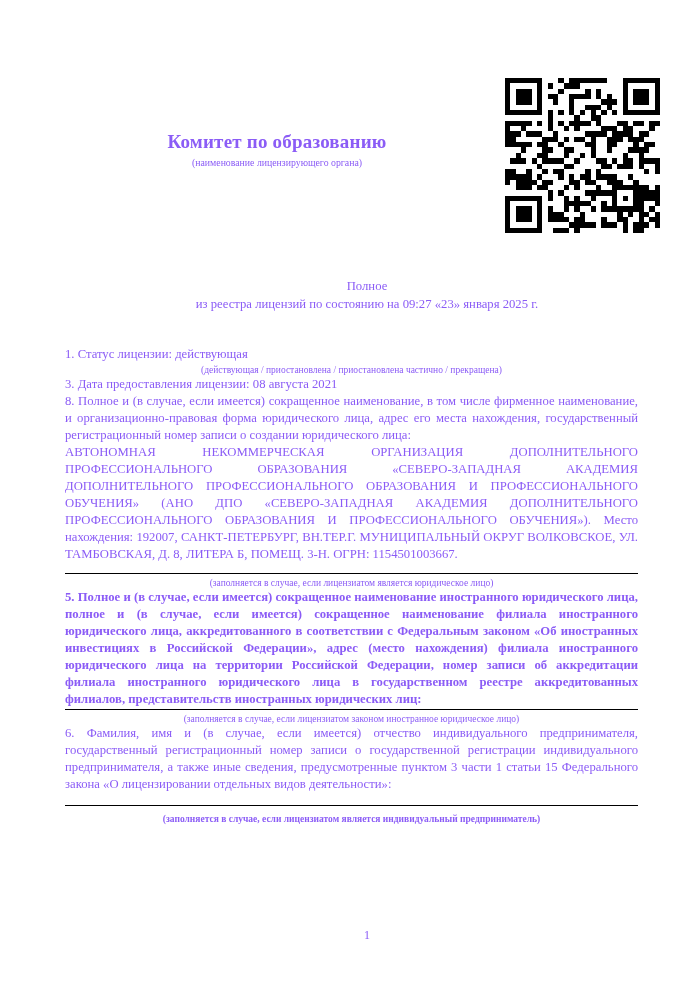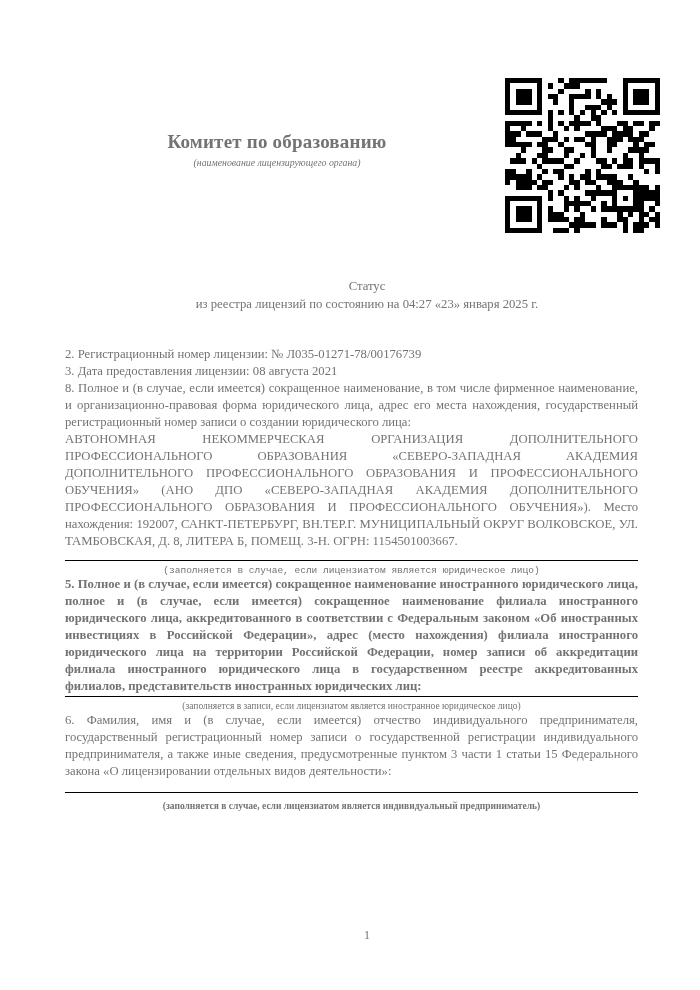--- a/index.html
+++ b/index.html
@@ -6,39 +6,38 @@
     margin: 0; padding: 0;
     width: 700px; height: 990px;
     background: #ffffff;
     overflow: hidden;
   }
   .page {
     position: relative;
     width: 584px; height: 990px;
     background: #ffffff;
     font-family: "Liberation Serif", "DejaVu Serif", serif;
-    color: #737373;
+    color: #8b5cf6;
   }
   
   .authority-block {
     position: absolute;
     top: 131px; left: 65px; width: 424px;
     text-align: center;
   }
   .authority-name {
     font-size: 19px;
     font-weight: bold;
     line-height: 21px;
     letter-spacing: 0.2px;
   }
   .authority-caption {
     margin-top: 5px;
     font-size: 9.8px;
     line-height: 12px;
-    font-style: italic;
   }
   .qr-box {
     position: absolute;
     top: 78px; left: 505px;
     width: 155px; height: 155px;
   }
   .qr-box svg { width: 155px; height: 155px; display: block; }
 
   
   .doc-title {
@@ -64,21 +63,21 @@
     text-align: center;
     margin-top: 2px;
   }
   .rule {
     border-top: 1.6px solid #000000;
     height: 0;
   }
   .mt16 { margin-top: 16px; }
   .mt14 { margin-top: 14px; }
   .rule-4 { margin-top: 10px; }
-  .cap-4  { margin-top: 4px; font-family: Liberation Mono, monospace; }
+  .cap-4  { margin-top: 4px; }
   .item-5 { margin-top: 12px; font-weight: bold; }
   .rule-5 { margin-top: 1px; }
   .cap-5  { margin-top: 4px; }
   .item-6 { margin-top: 16px; }
   .rule-6 { margin-top: 12px; }
   .cap-6  { margin-top: 8px; font-weight: bold; }
 
   .page-number {
     position: absolute;
     top: 928px; left: 65px; width: 604px;
@@ -507,39 +506,40 @@
         <rect x="10" y="28" width="1" height="1" fill="#000000"></rect>
         <rect x="11" y="28" width="1" height="1" fill="#000000"></rect>
         <rect x="13" y="28" width="1" height="1" fill="#000000"></rect>
         <rect x="22" y="28" width="1" height="1" fill="#000000"></rect>
         <rect x="24" y="28" width="1" height="1" fill="#000000"></rect>
         <rect x="25" y="28" width="1" height="1" fill="#000000"></rect>
       </svg>
   </div>
 
   <div class="doc-title">
-    <div>Статус</div>
-    <div>из реестра лицензий по состоянию на 04:27 «23» января 2025 г.</div>
+    <div>Полное</div>
+    <div>из реестра лицензий по состоянию на 09:27 «23» января 2025 г.</div>
   </div>
 
   <div class="body">
 
-
-    <p class="line mt16">2. Регистрационный номер лицензии: № Л035-01271-78/00176739</p>
+    <p class="line">1. Статус лицензии: действующая</p>
+    <div class="caption">(действующая / приостановлена / приостановлена частично / прекращена)</div>
+
 
     <p class="line mt16">3. Дата предоставления лицензии: 08 августа 2021</p>
 
     <p class="para mt14">8. Полное и (в случае, если имеется) сокращенное наименование, в том числе фирменное наименование, и организационно-правовая форма юридического лица, адрес его места нахождения, государственный регистрационный номер записи о создании юридического лица:</p>
     <p class="para">АВТОНОМНАЯ НЕКОММЕРЧЕСКАЯ ОРГАНИЗАЦИЯ ДОПОЛНИТЕЛЬНОГО ПРОФЕССИОНАЛЬНОГО ОБРАЗОВАНИЯ «СЕВЕРО-ЗАПАДНАЯ АКАДЕМИЯ ДОПОЛНИТЕЛЬНОГО ПРОФЕССИОНАЛЬНОГО ОБРАЗОВАНИЯ И ПРОФЕССИОНАЛЬНОГО ОБУЧЕНИЯ» (АНО ДПО «СЕВЕРО-ЗАПАДНАЯ АКАДЕМИЯ ДОПОЛНИТЕЛЬНОГО ПРОФЕССИОНАЛЬНОГО ОБРАЗОВАНИЯ И ПРОФЕССИОНАЛЬНОГО ОБУЧЕНИЯ»). Место нахождения: 192007, САНКТ-ПЕТЕРБУРГ, ВН.ТЕР.Г. МУНИЦИПАЛЬНЫЙ ОКРУГ ВОЛКОВСКОЕ, УЛ. ТАМБОВСКАЯ, Д. 8, ЛИТЕРА Б, ПОМЕЩ. 3-Н. ОГРН: 1154501003667.</p>
     <div class="rule rule-4"></div>
     <div class="caption cap-4">(заполняется в случае, если лицензиатом является юридическое лицо)</div>
 
     <p class="para item-5">5. Полное и (в случае, если имеется) сокращенное наименование иностранного юридического лица, полное и (в случае, если имеется) сокращенное наименование филиала иностранного юридического лица, аккредитованного в соответствии с Федеральным законом «Об иностранных инвестициях в Российской Федерации», адрес (место нахождения) филиала иностранного юридического лица на территории Российской Федерации, номер записи об аккредитации филиала иностранного юридического лица в государственном реестре аккредитованных филиалов, представительств иностранных юридических лиц:</p>
     <div class="rule rule-5"></div>
-    <div class="caption cap-5">(заполняется в записи, если лицензиатом является иностранное юридическое лицо)</div>
+    <div class="caption cap-5">(заполняется в случае, если лицензиатом законом иностранное юридическое лицо)</div>
 
     <p class="para item-6">6. Фамилия, имя и (в случае, если имеется) отчество индивидуального предпринимателя, государственный регистрационный номер записи о государственной регистрации индивидуального предпринимателя, а также иные сведения, предусмотренные пунктом 3 части 1 статьи 15 Федерального закона «О лицензировании отдельных видов деятельности»:</p>
     <div class="rule rule-6"></div>
     <div class="caption cap-6">(заполняется в случае, если лицензиатом является индивидуальный предприниматель)</div>
 
   </div>
 
   <div class="page-number">1</div>
 
 </div>

